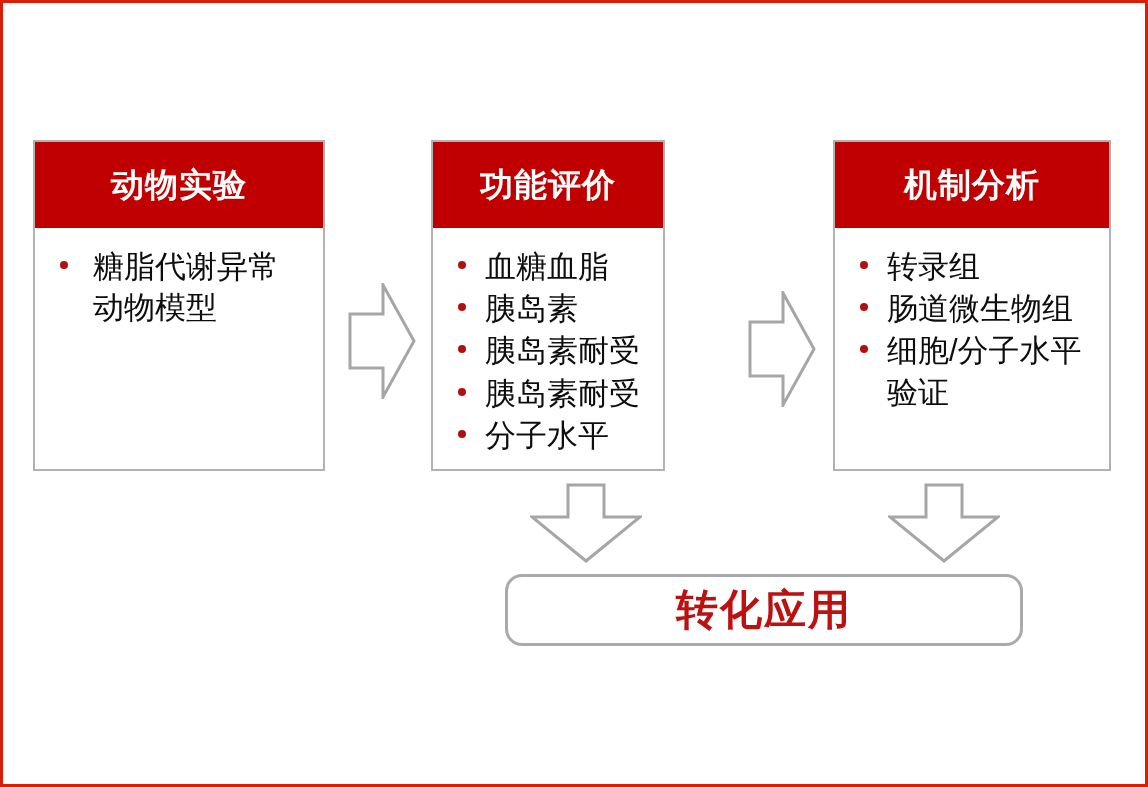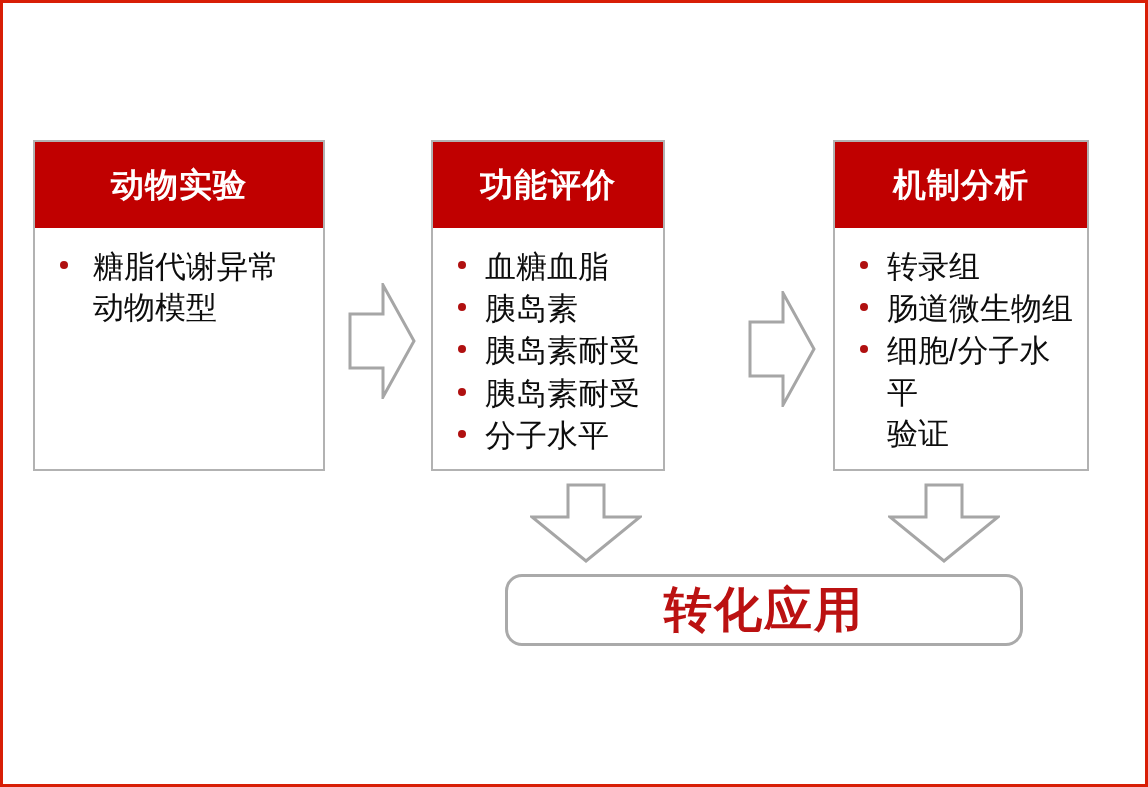--- a/index.html
+++ b/index.html
@@ -68,21 +68,21 @@
     border-radius: 50%;
     background: #b01010;
   }
   .bullet-item.wide-indent {
     padding-left: 46px;
   }
 
   
   #box-1 { left: 30px;  top: 137px; width: 292px; height: 331px; }
   #box-2 { left: 428px; top: 137px; width: 234px; height: 331px; }
-  #box-3 { left: 830px; top: 137px; width: 256px; height: 331px; }
+  #box-3 { left: 830px; top: 137px; width: 278px; height: 331px; }
 
   
   .arrow {
     position: absolute;
     overflow: visible;
   }
   #arrow-right-1 { left: 345px; top: 280px; width: 68px; height: 116px; }
   #arrow-right-2 { left: 745px; top: 288px; width: 68px; height: 116px; }
   #arrow-down-1  { left: 527px; top: 480px; width: 112px; height: 80px; }
   #arrow-down-2  { left: 885px; top: 480px; width: 112px; height: 80px; }
@@ -104,21 +104,21 @@
     box-sizing: border-box;
     border: 3px solid #aaaaaa;
     border-radius: 17px;
     background: #ffffff;
     display: flex;
     align-items: center;
     justify-content: center;
   }
   #outcome-label {
     color: #bb1111;
-    font-size: 48px;
+    font-size: 42px;
     font-weight: bold;
     letter-spacing: 2px;
   }
 </style>
 </head>
 <body>
 
 <div id="canvas">
 
   <div class="stage-box" id="box-1">

